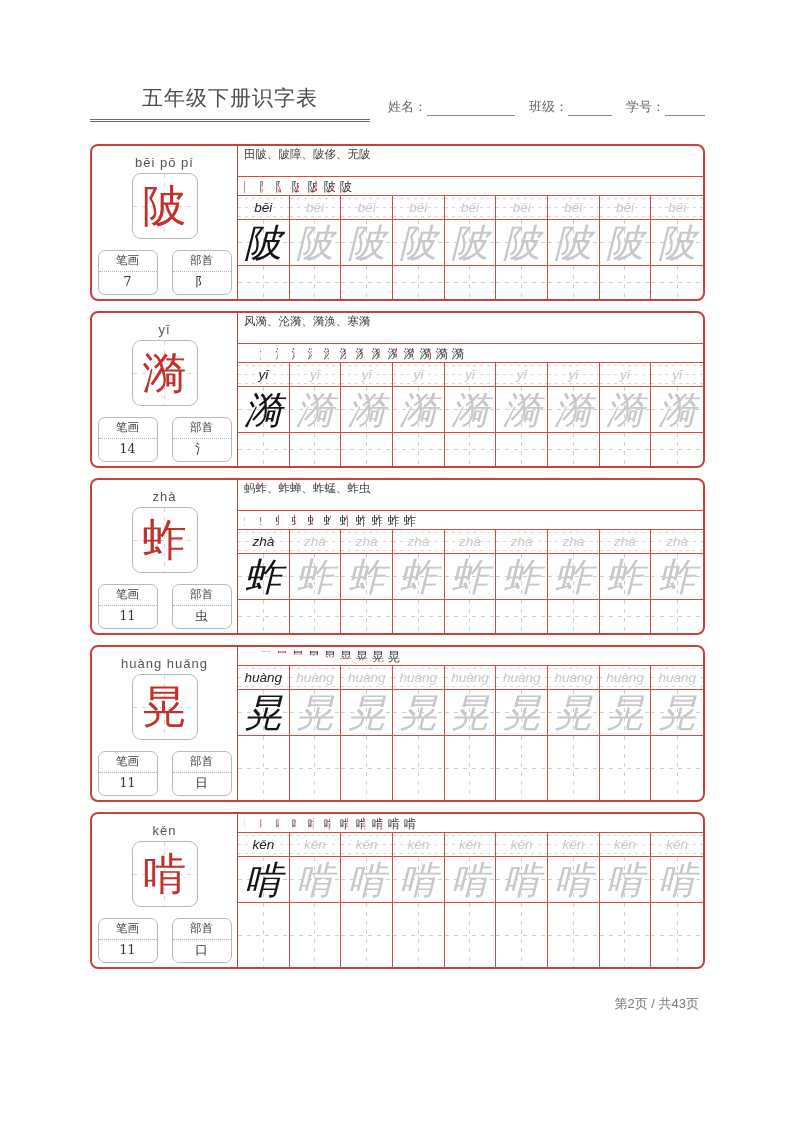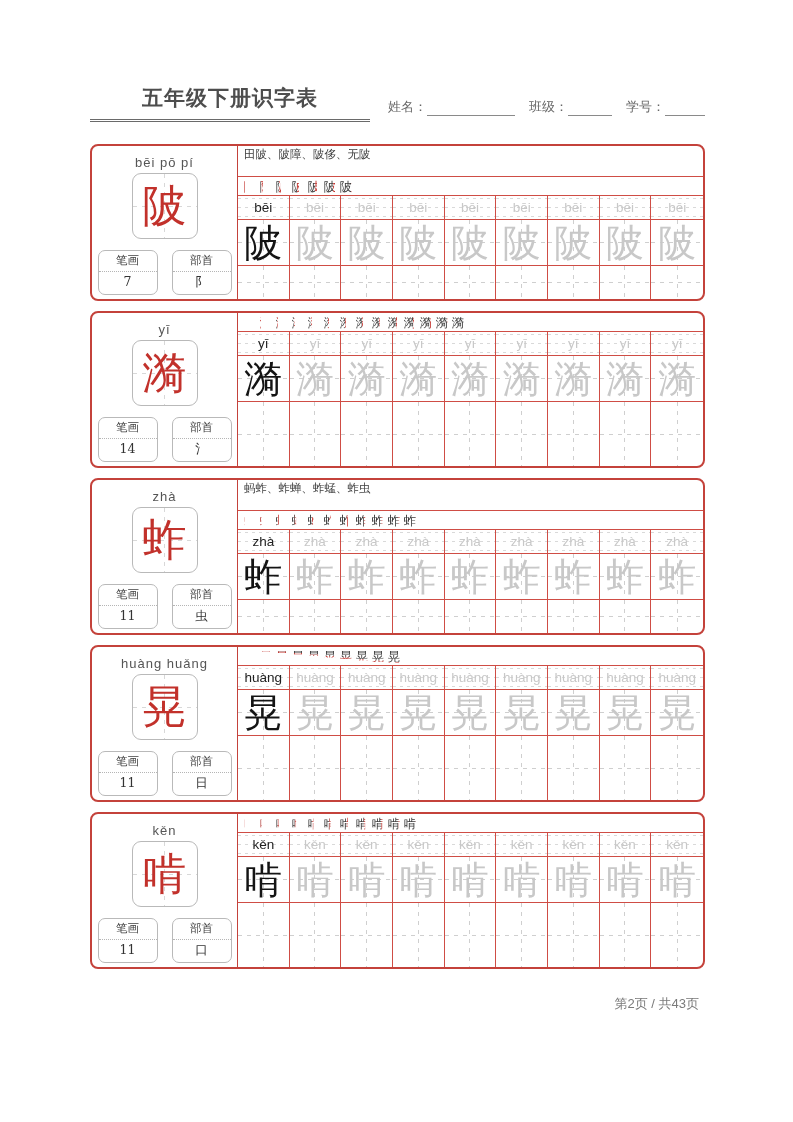--- a/index.html
+++ b/index.html
@@ -10,21 +10,21 @@
     position:relative;
     padding:84px 88px 0 90px;
     color:#3d3d3d;
   }
   
   .hdr { display:flex; align-items:flex-end; margin-bottom:22px; }
   .title-wrap {
     width:280px; text-align:center;
     border-bottom:3px double #6a6a6a; padding-bottom:7px;
   }
-  .title { font-size:21px; font-weight:bold; color:#4d4d4d; letter-spacing:1px; }
+  .title { font-size:21px; font-weight:normal; color:#4d4d4d; letter-spacing:1px; }
   .fields { flex:1; display:flex; justify-content:flex-end; align-items:flex-end; gap:14px; padding-bottom:6px; }
   .field { font-size:13px; color:#666; white-space:nowrap; }
   .blank { display:inline-block; border-bottom:1.5px solid #8a8a8a; height:12px; vertical-align:bottom; }
   .blank.w-lg { width:88px; } .blank.w-sm { width:44px; } .blank.w-xs { width:40px; }
   
   .block {
     display:flex; height:157px; margin-bottom:10px;
     border:2px solid #c4423b; border-radius:8px; overflow:hidden; background:#fff;
   }
   .left {
@@ -65,21 +65,21 @@
     height:19px; display:flex; align-items:center; padding-left:5px; gap:2px;
     border-bottom:1.5px solid #cf4d45;
   }
   .step { position:relative; width:14px; height:15px; }
   .layer {
     position:absolute; left:0; top:0; width:14px; line-height:15px;
     font-family:"DejaVu Serif", serif; font-size:12.5px; text-align:center;
   }
   .layer.dark { color:#3a3a3a; }
   .layer.red  { color:#c2312b; }
-  .grid-row { display:grid; grid-template-columns:repeat(9,1fr); }
+  .grid-row { display:grid; grid-template-columns:repeat(9,1fr);font-style:italic; }
   .cell { border-right:1px solid #cf4d45; position:relative; overflow:hidden; }
   .cell:last-child { border-right:none; }
   .pinyin-row { height:24px; border-bottom:1.5px solid #cf4d45; }
   .pinyin-cell {
     display:flex; align-items:center; justify-content:center;
     font-size:13.5px; color:#c8c8c8;
     background-image:
       repeating-linear-gradient(90deg,#d9d9d9 0 3px,transparent 3px 7px),
       repeating-linear-gradient(90deg,#d9d9d9 0 3px,transparent 3px 7px),
       repeating-linear-gradient(90deg,#d9d9d9 0 3px,transparent 3px 7px);
@@ -217,20 +217,21 @@
           <div class="meta-label">笔画</div>
           <div class="meta-value">14</div>
         </div>
         <div class="meta-box">
           <div class="meta-label">部首</div>
           <div class="meta-value">氵</div>
         </div>
       </div>
     </div>
     <div class="right">
+      <div class="words-row">风漪、沦漪、漪涣、寒漪</div>
       <div class="stroke-row">
           <span class="step">
             <span class="layer dark" style="clip-path: inset(0px 100% 0px 0px);">漪</span>
             <span class="layer red" style="clip-path: inset(0px 92.8571% 0px 0%);">漪</span>
           </span>
           <span class="step">
             <span class="layer dark" style="clip-path: inset(0px 92.8571% 0px 0px);">漪</span>
             <span class="layer red" style="clip-path: inset(0px 85.7143% 0px 7.14286%);">漪</span>
           </span>
           <span class="step">

